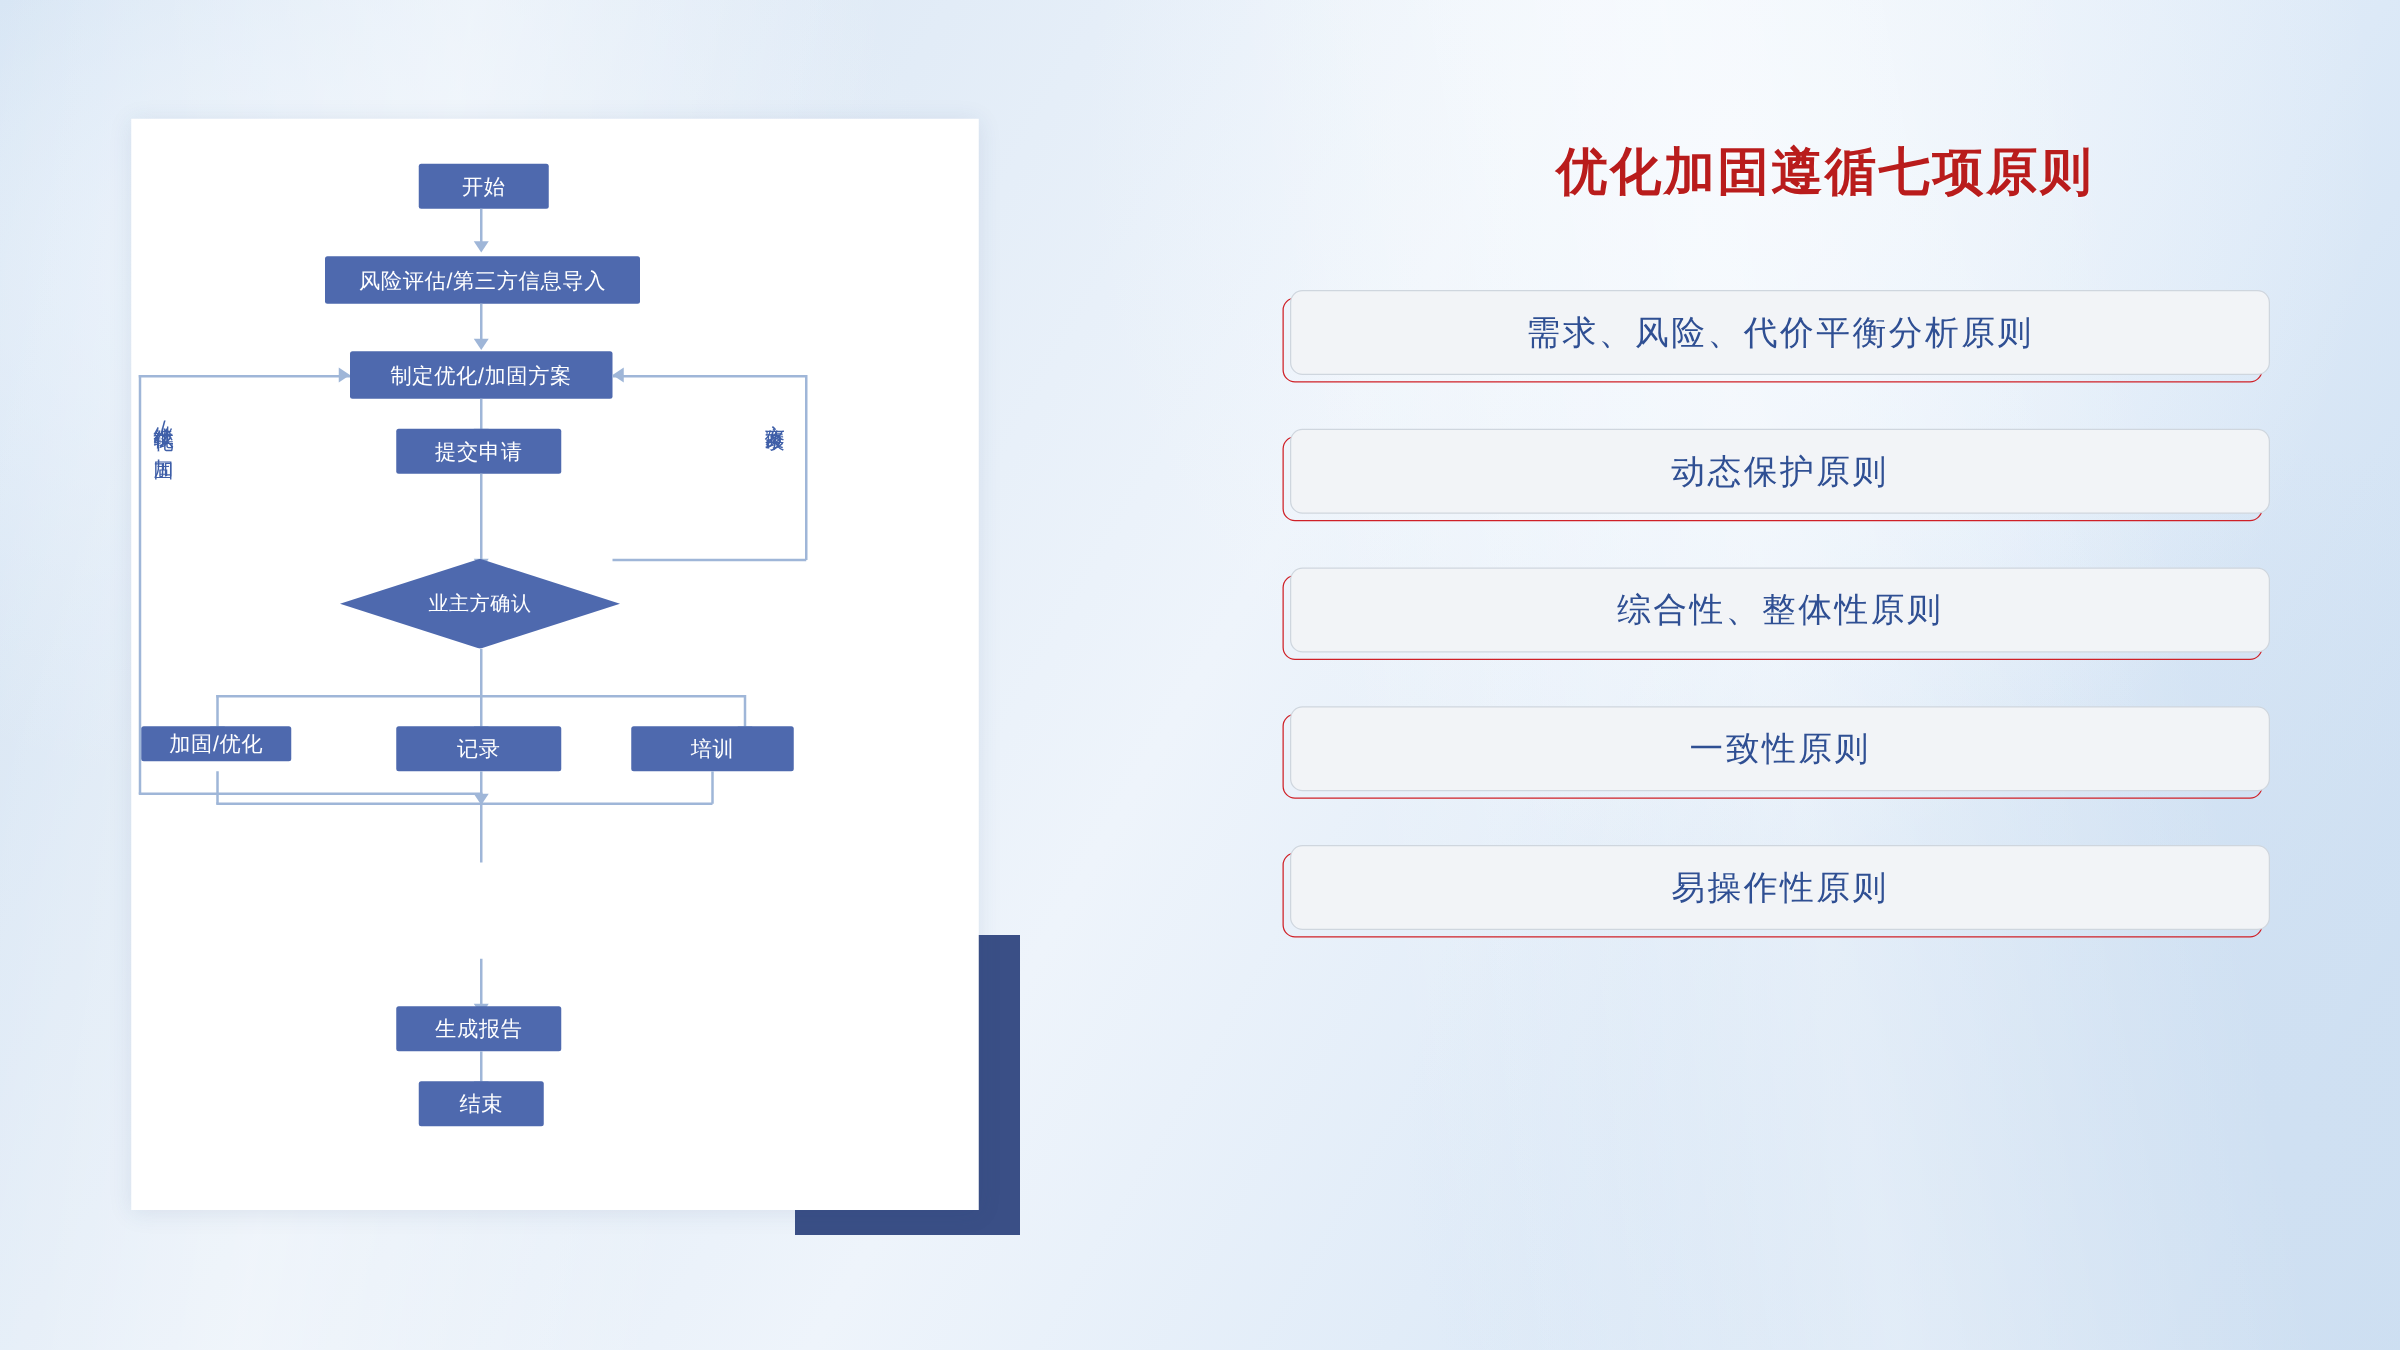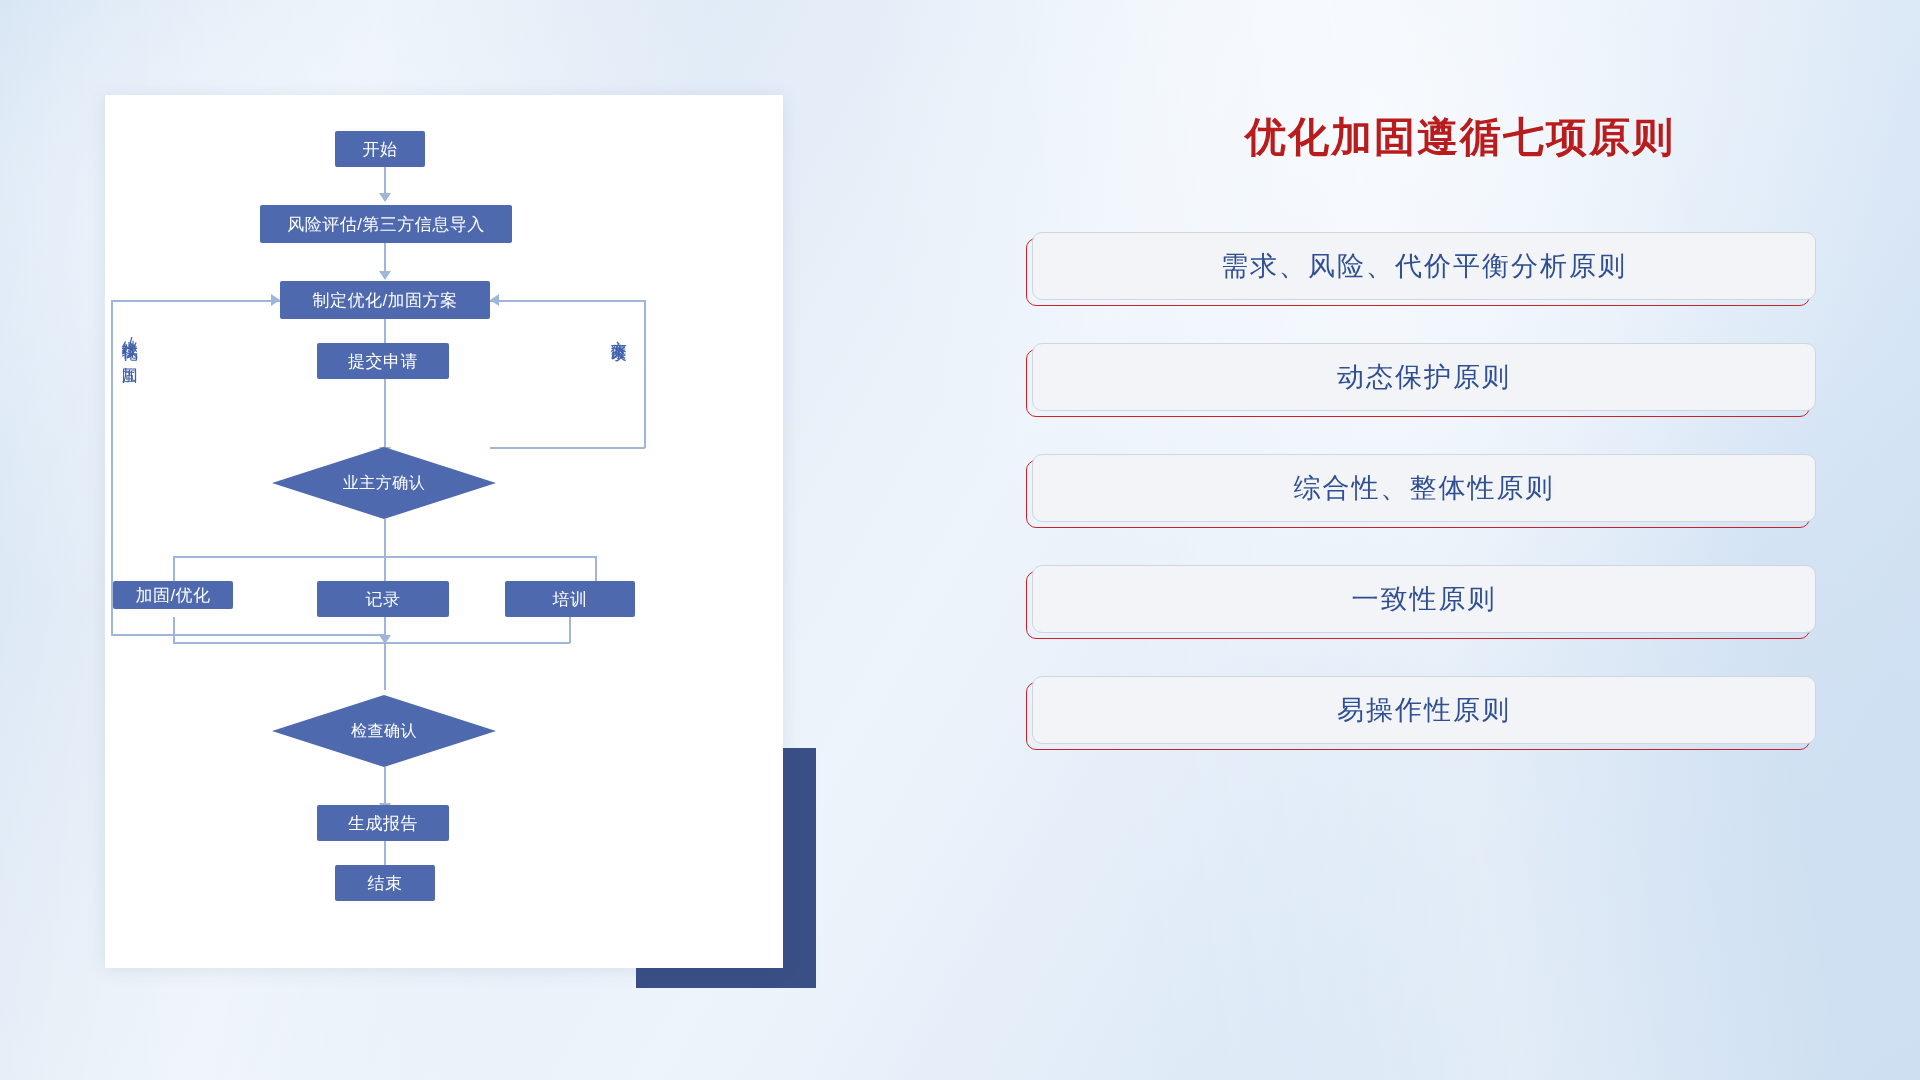--- a/index.html
+++ b/index.html
@@ -145,21 +145,21 @@
 </head>
 <body>
 
 <div class="bg-sheen"></div>
 
 <div class="shadow-block"></div>
 
 <div class="flow-card">
   <div class="flow-inner">
 
-    <div class="node" style="left:230px; top:36px; width:90px; height:36px;">开始</div>
+    <div class="node" style="left:230px; top:36px; width:104px; height:36px;">开始</div>
     <div class="ln v" style="left:279px; top:72px; height:28px;"></div>
     <div class="arrow-down" style="left:274px; top:98px;"></div>
 
     <div class="node" style="left:155px; top:110px; width:252px; height:38px;">风险评估/第三方信息导入</div>
     <div class="ln v" style="left:279px; top:148px; height:30px;"></div>
     <div class="arrow-down" style="left:274px; top:176px;"></div>
 
     <div class="node" style="left:175px; top:186px; width:210px; height:38px;">制定优化/加固方案</div>
 
     <div class="ln h" style="left:6px; top:205px; width:169px;"></div>
@@ -200,24 +200,20 @@
     <div class="node" style="left:212px; top:486px; width:132px; height:36px;">记录</div>
     <div class="node" style="left:400px; top:486px; width:130px; height:36px;">培训</div>
 
     <div class="ln v" style="left:68px; top:522px; height:26px;"></div>
     <div class="ln v" style="left:279px; top:522px; height:26px;"></div>
     <div class="ln v" style="left:464px; top:522px; height:26px;"></div>
     <div class="ln h" style="left:68px; top:547px; width:397px;"></div>
     <div class="ln v" style="left:279px; top:547px; height:48px;"></div>
     <div class="arrow-down" style="left:274px; top:540px;"></div>
 
-    <div class="diamond-wrap" style="left:167px; top:600px; width:224px; height:72px;">
-      <div class="diamond"></div>
-      <div class="diamond-label">检查确认</div>
-    </div>
 
     <div class="ln v" style="left:279px; top:672px; height:38px;"></div>
     <div class="arrow-down" style="left:274px; top:708px;"></div>
 
     <div class="node" style="left:212px; top:710px; width:132px; height:36px;">生成报告</div>
 
     <div class="ln v" style="left:279px; top:746px; height:26px;"></div>
     <div class="arrow-down" style="left:274px; top:770px;"></div>
 
     <div class="node" style="left:230px; top:770px; width:100px; height:36px;">结束</div>

